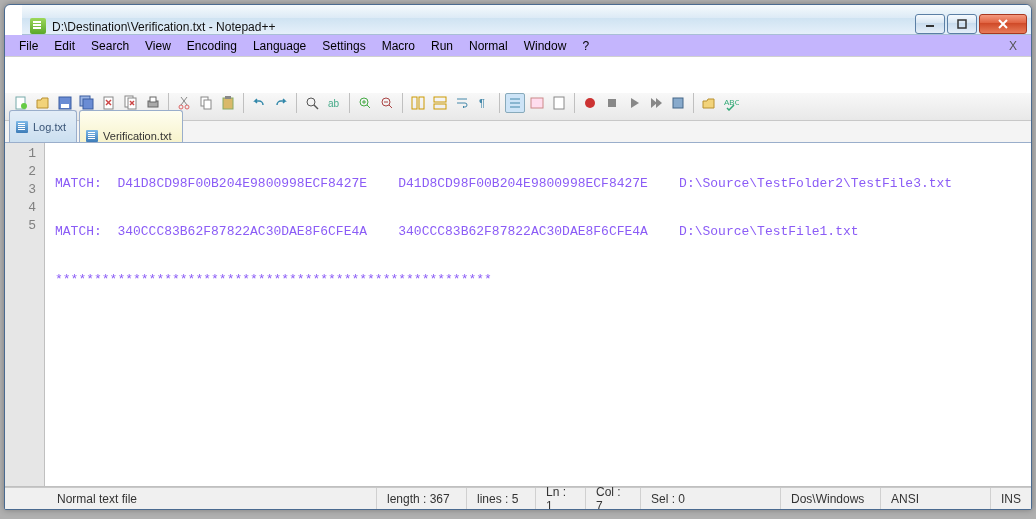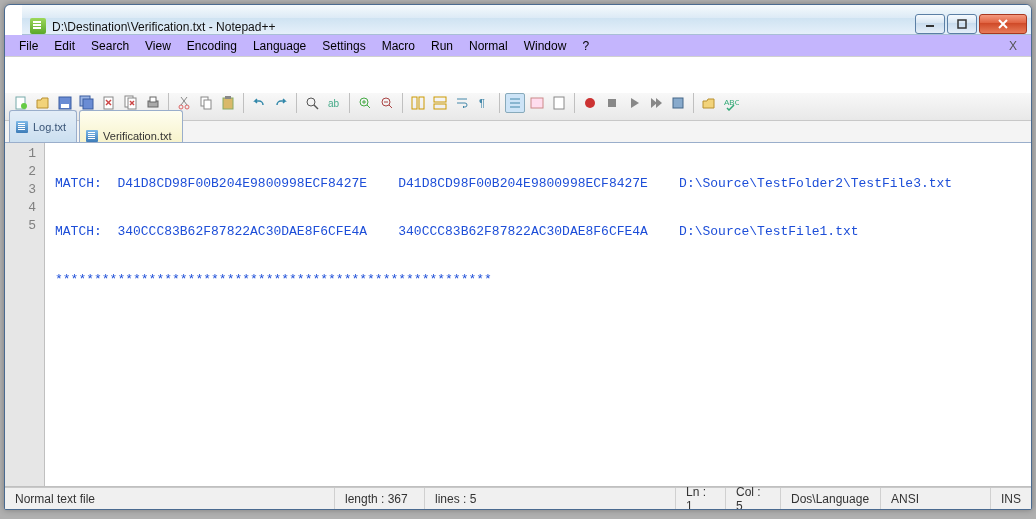--- a/index.html
+++ b/index.html
@@ -150,34 +150,35 @@
     font-size: 13px;
     color: #808080;
     text-align: right;
     padding-top: 2px;
   }
   .gutter div { padding: 0 8px 0 0; height: 18px; line-height:18px; }
   .code {
     flex:1;
     font-family: "Courier New", monospace;
     font-size: 13px;
-    color: #1d4ed8;
+    color: #8b5cf6;
     padding: 2px 0 0 10px;
     white-space: pre;
     overflow: hidden;
   }
   .code div { height:18px; line-height:18px; }
   .statusbar {
     height: 22px;
     background: #f0f0f0;
     border-top: 1px solid #c8c8c8;
     display: flex;
     align-items: center;
     font-size: 12px;
     color: #333;
+    padding-left: 42px;
   }
   .sb-cell { padding: 0 10px; border-right: 1px solid #d0d0d0; height:100%; display:flex; align-items:center; }
   .sb-cell.flex { flex:1; }
   .sb-cell:last-child{border-right:none;}
 </style>
 </head>
 <body>
 
 <div class="window">
 
@@ -432,19 +433,20 @@
       <div>********************************************************</div>
       <div></div>
     </div>
   </div>
 
   <div class="statusbar">
     <div class="sb-cell" style="width:330px">Normal text file</div>
     <div class="sb-cell" style="width:90px">length : 367</div>
     <div class="sb-cell flex">lines : 5</div>
     <div class="sb-cell" style="width:50px">Ln : 1</div>
-    <div class="sb-cell" style="width:55px">Col : 5</div>
-    <div class="sb-cell" style="width:100px">Dos\Language</div>
+    <div class="sb-cell" style="width:55px">Col : 7</div>
+    <div class="sb-cell" style="width:140px">Sel : 0</div>
+    <div class="sb-cell" style="width:100px">Dos\Windows</div>
     <div class="sb-cell" style="width:110px">ANSI</div>
     <div class="sb-cell" style="width:40px">INS</div>
   </div>
 
 </div>
 
 </body></html>

